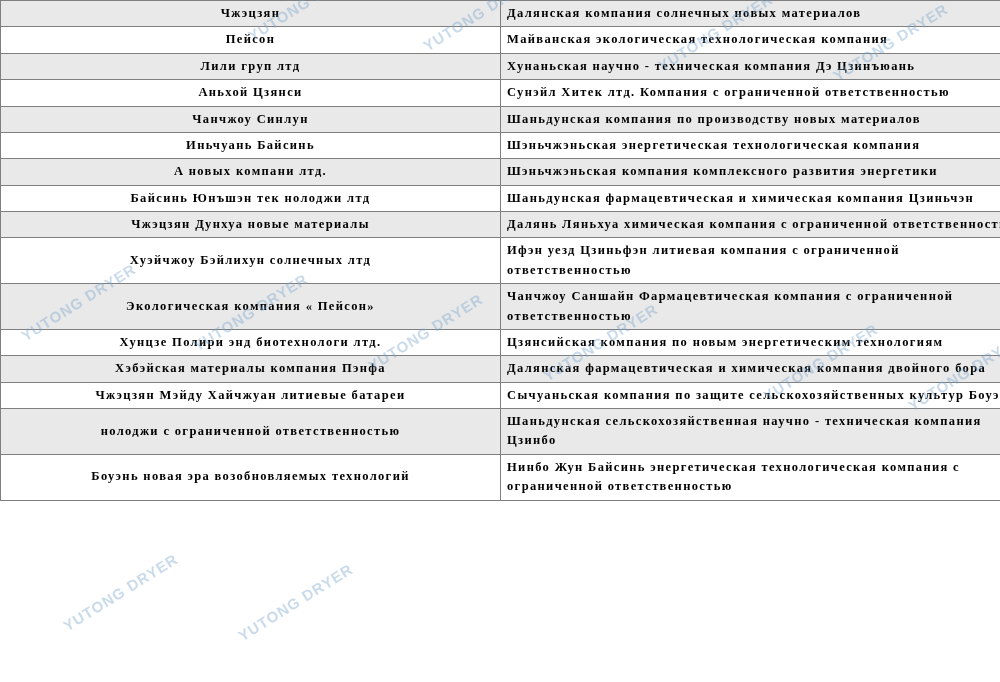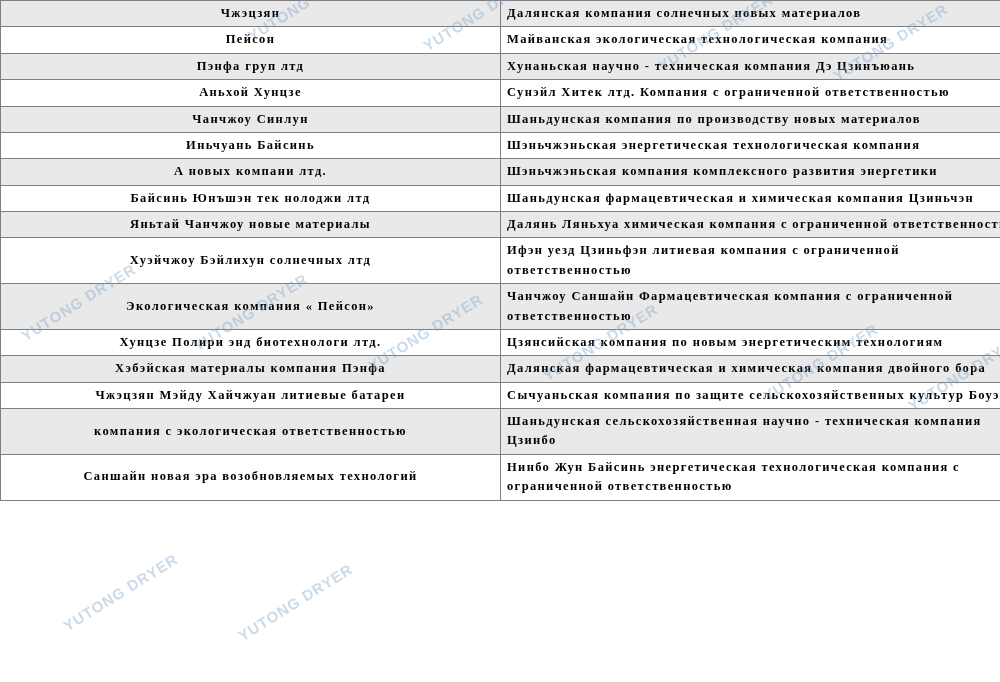--- a/index.html
+++ b/index.html
@@ -85,45 +85,45 @@
     <tbody>
       <tr class="shaded">
         <td class="col-left">Чжэцзян</td>
         <td class="col-right">Далянская компания солнечных новых материалов</td>
       </tr>
       <tr class="plain">
         <td class="col-left">Пейсон</td>
         <td class="col-right">Майванская экологическая технологическая компания</td>
       </tr>
       <tr class="shaded">
-        <td class="col-left">Пэнфа груп лтд</td>
+        <td class="col-left">Лили груп лтд</td>
         <td class="col-right">Хунаньская научно - техническая компания Дэ Цзинъюань</td>
       </tr>
       <tr class="plain">
-        <td class="col-left">Аньхой Хунцзе</td>
+        <td class="col-left">Аньхой Цзянси</td>
         <td class="col-right">Сунэйл Хитек лтд. Компания с ограниченной ответственностью</td>
       </tr>
       <tr class="shaded">
         <td class="col-left">Чанчжоу Синлун</td>
         <td class="col-right">Шаньдунская компания по производству новых материалов</td>
       </tr>
       <tr class="plain">
         <td class="col-left">Иньчуань Байсинь</td>
         <td class="col-right">Шэньчжэньская энергетическая технологическая компания</td>
       </tr>
       <tr class="shaded">
         <td class="col-left">А новых компани лтд.</td>
         <td class="col-right">Шэньчжэньская компания комплексного развития энергетики</td>
       </tr>
       <tr class="plain">
         <td class="col-left">Байсинь Юнъшэн тек нолоджи лтд</td>
         <td class="col-right">Шаньдунская фармацевтическая и химическая компания Цзиньчэн</td>
       </tr>
       <tr class="shaded">
-        <td class="col-left">Яньтай Чанчжоу новые материалы</td>
+        <td class="col-left">Чжэцзян Дунхуа новые материалы</td>
         <td class="col-right">Далянь Ляньхуа химическая компания с ограниченной ответственностью</td>
       </tr>
       <tr class="plain">
         <td class="col-left">Хуэйчжоу Бэйлихун солнечных лтд</td>
         <td class="col-right">Ифэн уезд Цзиньфэн литиевая компания с ограниченной ответственностью</td>
       </tr>
       <tr class="shaded">
         <td class="col-left">Экологическая компания « Пейсон»</td>
         <td class="col-right">Чанчжоу Саншайн Фармацевтическая компания с ограниченной ответственностью</td>
       </tr>
@@ -133,25 +133,25 @@
       </tr>
       <tr class="shaded">
         <td class="col-left">Хэбэйская материалы компания Пэнфа</td>
         <td class="col-right">Далянская фармацевтическая и химическая компания двойного бора</td>
       </tr>
       <tr class="plain">
         <td class="col-left">Чжэцзян Мэйду Хайчжуан литиевые батареи</td>
         <td class="col-right">Сычуаньская компания по защите сельскохозяйственных культур Боуэнь</td>
       </tr>
       <tr class="shaded">
-        <td class="col-left">компания с экологическая ответственностью</td>
+        <td class="col-left">нолоджи с ограниченной ответственностью</td>
         <td class="col-right">Шаньдунская сельскохозяйственная научно - техническая компания Цзинбо</td>
       </tr>
       <tr class="plain">
-        <td class="col-left">Саншайн новая эра возобновляемых технологий</td>
+        <td class="col-left">Боуэнь новая эра возобновляемых технологий</td>
         <td class="col-right">Нинбо Жун Байсинь энергетическая технологическая компания с ограниченной ответственностью</td>
       </tr>
     </tbody>
   </table>
 
   <div class="watermarks">
     <span class="wm" style="left: 18px; top: 330px; color: rgba(120, 165, 205, 0.4);">YUTONG DRYER</span>
     <span class="wm" style="left: 190px; top: 340px; color: rgba(120, 165, 205, 0.4);">YUTONG DRYER</span>
     <span class="wm" style="left: 245px; top: 30px; color: rgba(120, 165, 205, 0.4);">YUTONG DRYER</span>
     <span class="wm" style="left: 420px; top: 40px; color: rgba(120, 165, 205, 0.4);">YUTONG DRYER</span>

